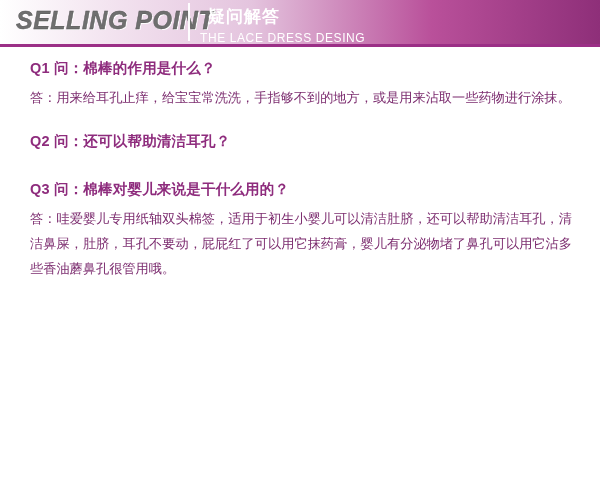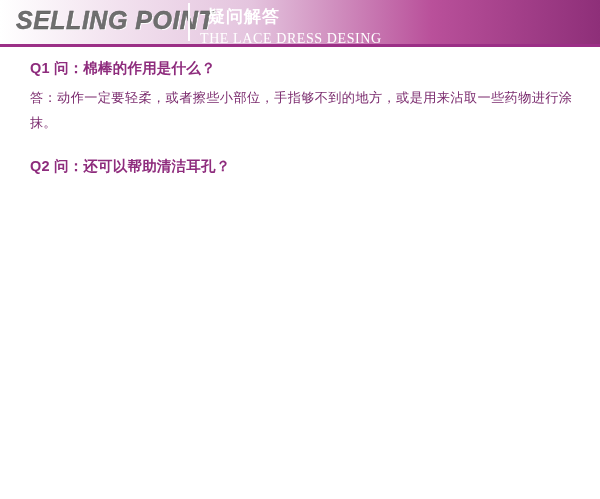--- a/index.html
+++ b/index.html
@@ -62,24 +62,24 @@
     font-size: 17px;
     font-weight: bold;
     color: #ffffff;
     letter-spacing: 1px;
     margin-left: 8px;
   }
   .banner-sub {
     position: absolute;
     left: 200px;
     top: 31px;
-    font-size: 14px;
+    font-size: 12px;
     color: #ffffff;
     letter-spacing: 0.6px;
-    font-family: Liberation Serif, serif;
+    font-family: Liberation Sans, sans-serif;
   }
   .banner-rule {
     position: absolute;
     left: 0;
     top: 44px;
     width: 600px;
     height: 3px;
     background: #9b2f86;
   }
   
@@ -123,26 +123,30 @@
       <div class="banner-cn">疑问解答</div>
       <div class="banner-sub">THE LACE DRESS DESING</div>
     </div>
   </div>
   <div class="banner-rule"></div>
 
   <div class="content">
 
     <div class="qa-block block-top-1">
       <div class="q-line">Q1 问：棉棒的作用是什么？</div>
-      <div class="a-line">答：动作一定要轻柔，或者擦些小部位，手指够不到的地方，或是用来沾取一些药物进行涂抹。</div>
+      <div class="a-line">答：用来给耳孔止痒，给宝宝常洗洗，手指够不到的地方，或是用来沾取一些药物进行涂抹。</div>
     </div>
 
     <div class="spacer-1"></div>
 
     <div class="qa-block">
       <div class="q-line">Q2 问：还可以帮助清洁耳孔？</div>
     </div>
 
     <div class="spacer-2"></div>
 
+    <div class="qa-block">
+      <div class="q-line">Q3 问：棉棒对婴儿来说是干什么用的？</div>
+      <div class="a-line">答：哇爱婴儿专用纸轴双头棉签，适用于初生小婴儿可以清洁肚脐，还可以帮助清洁耳孔，清洁鼻屎，肚脐，耳孔不要动，屁屁红了可以用它抹药膏，婴儿有分泌物堵了鼻孔可以用它沾多些香油蘑鼻孔很管用哦。</div>
+    </div>
 
   </div>
 </div>
 
 </body></html>

